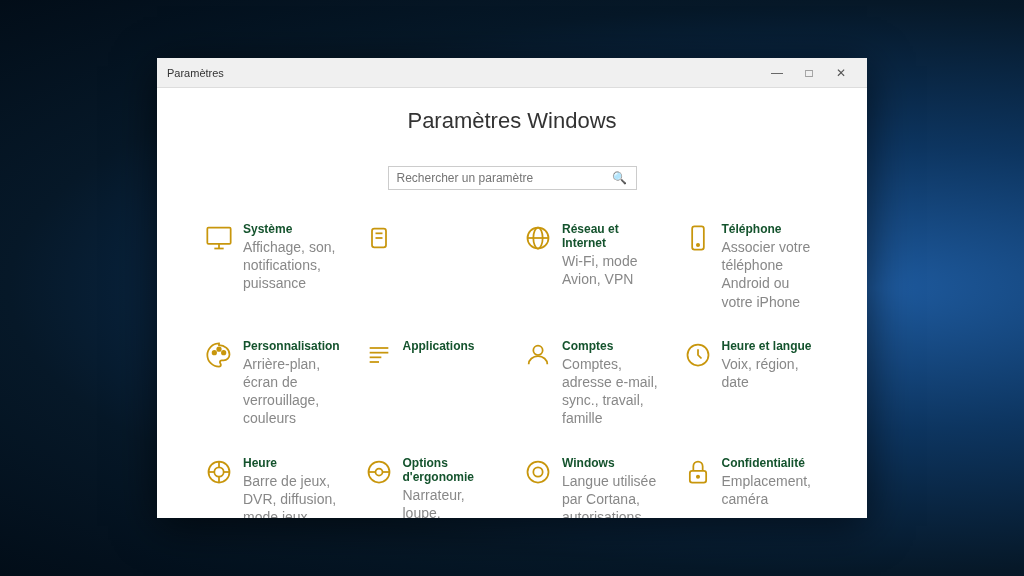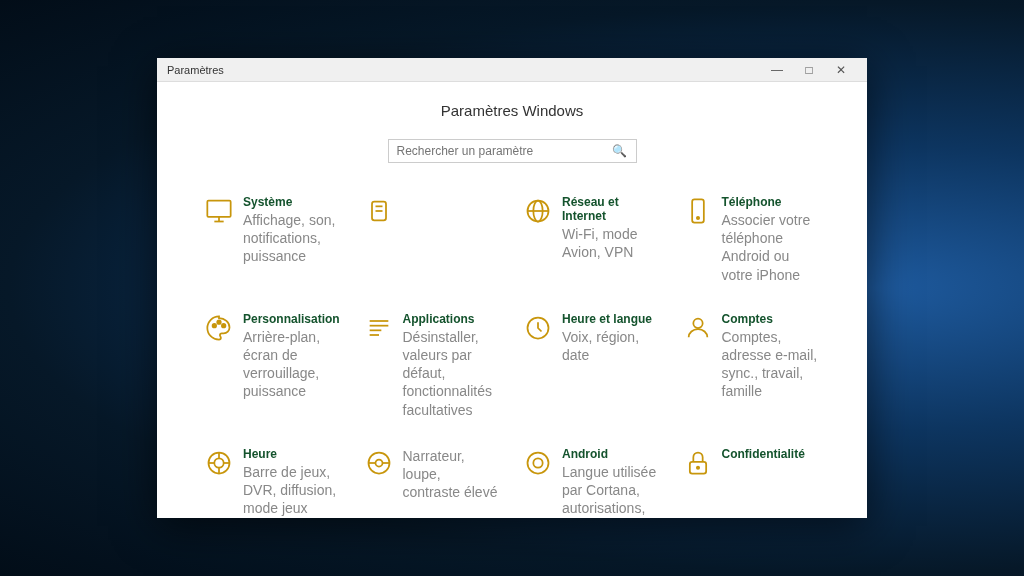--- a/index.html
+++ b/index.html
@@ -22,21 +22,21 @@
     .window {
       position: relative;
       width: 710px;
       height: 460px;
       background: #fff;
       display: flex;
       flex-direction: column;
       box-shadow: 0 8px 40px rgba(0,0,0,0.6);
     }
     .title-bar {
-      height: 24px;
+      height: 30px;
       background: #f0f0f0;
       display: flex;
       align-items: center;
       padding: 0 10px;
       flex-shrink: 0;
       border-bottom: 1px solid #ddd;
     }
     .title-bar-text {
       font-size: 11px;
       color: #333;
@@ -58,24 +58,24 @@
       background: transparent;
       border: none;
     }
     .content {
       flex: 1;
       overflow-y: auto;
       padding: 20px 40px;
     }
     .page-title {
       text-align: center;
-      font-size: 15px;
+      font-size: 22px;
       font-weight: 300;
       color: #333;
-      margin-bottom: 20px;
+      margin-bottom: 32px;
     }
     .search-bar {
       display: flex;
       align-items: center;
       border: 1px solid #ccc;
       width: 249px;
       margin: 0 auto 24px;
       padding: 4px 8px;
     }
     .search-input {
@@ -185,53 +185,52 @@
   </div>
         <div class="settings-item">
     <div class="item-icon"><svg viewBox="0 0 24 24" width="28" height="28" fill="none" stroke="#c8960c" stroke-width="1.5">
               <path d="M12 2C6.5 2 2 6.5 2 12s4.5 10 10 10c.9 0 1.6-.7 1.6-1.6 0-.4-.2-.8-.4-1.1-.2-.3-.4-.7-.4-1.1 0-.9.7-1.6 1.6-1.6H16c2.8 0 5-2.2 5-5 0-4.4-4-8-9-8z"></path>
               <circle cx="8" cy="10" r="1.5" fill="#c8960c"></circle>
               <circle cx="12" cy="7" r="1.5" fill="#c8960c"></circle>
               <circle cx="16" cy="10" r="1.5" fill="#c8960c"></circle>
             </svg></div>
     <div class="item-text">
       <div class="item-title">Personnalisation</div>
-      <div class="item-desc">Arrière-plan, écran de verrouillage, puissance</div>
+      <div class="item-desc">Arrière-plan, écran de verrouillage, couleurs</div>
     </div>
   </div>
         <div class="settings-item">
     <div class="item-icon"><svg viewBox="0 0 24 24" width="28" height="28" fill="none" stroke="#c8960c" stroke-width="1.5">
               <line x1="4" y1="6" x2="20" y2="6"></line>
               <line x1="4" y1="10" x2="20" y2="10"></line>
               <line x1="4" y1="14" x2="14" y2="14"></line>
               <line x1="4" y1="18" x2="12" y2="18"></line>
             </svg></div>
     <div class="item-text">
       <div class="item-title">Applications</div>
-      <div class="item-desc">Désinstaller, valeurs par défaut, fonctionnalités facultatives</div>
+    </div>
+  </div>
+        <div class="settings-item">
+    <div class="item-icon"><svg viewBox="0 0 24 24" width="28" height="28" fill="none" stroke="#c8960c" stroke-width="1.5">
+              <circle cx="12" cy="8" r="4"></circle>
+              <path d="M4 20c0-4 3.6-7 8-7s8 3 8 7"></path>
+            </svg></div>
+    <div class="item-text">
+      <div class="item-title">Comptes</div>
+      <div class="item-desc">Comptes, adresse e-mail, sync., travail, famille</div>
     </div>
   </div>
         <div class="settings-item">
     <div class="item-icon"><svg viewBox="0 0 24 24" width="28" height="28" fill="none" stroke="#c8960c" stroke-width="1.5">
               <circle cx="12" cy="12" r="9"></circle>
               <polyline points="12 7 12 12 15 15"></polyline>
             </svg></div>
     <div class="item-text">
       <div class="item-title">Heure et langue</div>
       <div class="item-desc">Voix, région, date</div>
-    </div>
-  </div>
-        <div class="settings-item">
-    <div class="item-icon"><svg viewBox="0 0 24 24" width="28" height="28" fill="none" stroke="#c8960c" stroke-width="1.5">
-              <circle cx="12" cy="8" r="4"></circle>
-              <path d="M4 20c0-4 3.6-7 8-7s8 3 8 7"></path>
-            </svg></div>
-    <div class="item-text">
-      <div class="item-title">Comptes</div>
-      <div class="item-desc">Comptes, adresse e-mail, sync., travail, famille</div>
     </div>
   </div>
         <div class="settings-item">
     <div class="item-icon"><svg viewBox="0 0 24 24" width="28" height="28" fill="none" stroke="#c8960c" stroke-width="1.5">
               <circle cx="12" cy="12" r="9"></circle>
               <circle cx="12" cy="12" r="4"></circle>
               <line x1="12" y1="3" x2="12" y2="8"></line>
               <line x1="12" y1="16" x2="12" y2="21"></line>
               <line x1="3" y1="12" x2="8" y2="12"></line>
               <line x1="16" y1="12" x2="21" y2="12"></line>
@@ -242,41 +241,43 @@
     </div>
   </div>
         <div class="settings-item">
     <div class="item-icon"><svg viewBox="0 0 24 24" width="28" height="28" fill="none" stroke="#c8960c" stroke-width="1.5">
               <circle cx="12" cy="12" r="3"></circle>
               <circle cx="12" cy="12" r="9"></circle>
               <line x1="3" y1="12" x2="9" y2="12"></line>
               <line x1="15" y1="12" x2="21" y2="12"></line>
             </svg></div>
     <div class="item-text">
+      <div class="item-title">Options d'ergonomie</div>
       <div class="item-desc">Narrateur, loupe, contraste élevé</div>
     </div>
   </div>
         <div class="settings-item">
     <div class="item-icon"><svg viewBox="0 0 24 24" width="28" height="28" fill="none" stroke="#c8960c" stroke-width="1.5">
               <circle cx="12" cy="12" r="9"></circle>
               <circle cx="12" cy="12" r="4"></circle>
             </svg></div>
     <div class="item-text">
-      <div class="item-title">Android</div>
+      <div class="item-title">Windows</div>
       <div class="item-desc">Langue utilisée par Cortana, autorisations, autorisations</div>
     </div>
   </div>
         <div class="settings-item">
     <div class="item-icon"><svg viewBox="0 0 24 24" width="28" height="28" fill="none" stroke="#c8960c" stroke-width="1.5">
               <rect x="5" y="11" width="14" height="10" rx="2"></rect>
               <path d="M8 11V7a4 4 0 0 1 8 0v4"></path>
               <circle cx="12" cy="16" r="1" fill="#c8960c"></circle>
             </svg></div>
     <div class="item-text">
       <div class="item-title">Confidentialité</div>
+      <div class="item-desc">Emplacement, caméra</div>
     </div>
   </div>
         <div class="settings-item">
     <div class="item-icon"><svg viewBox="0 0 24 24" width="28" height="28" fill="none" stroke="#c8960c" stroke-width="1.5">
               <polyline points="1 4 1 10 7 10"></polyline>
               <path d="M3.51 15a9 9 0 1 0 .49-4"></path>
             </svg></div>
     <div class="item-text">
       <div class="item-title">Mise à jour et sécurité</div>
       <div class="item-desc">Windows Update, récupération, sauvegarde</div>

